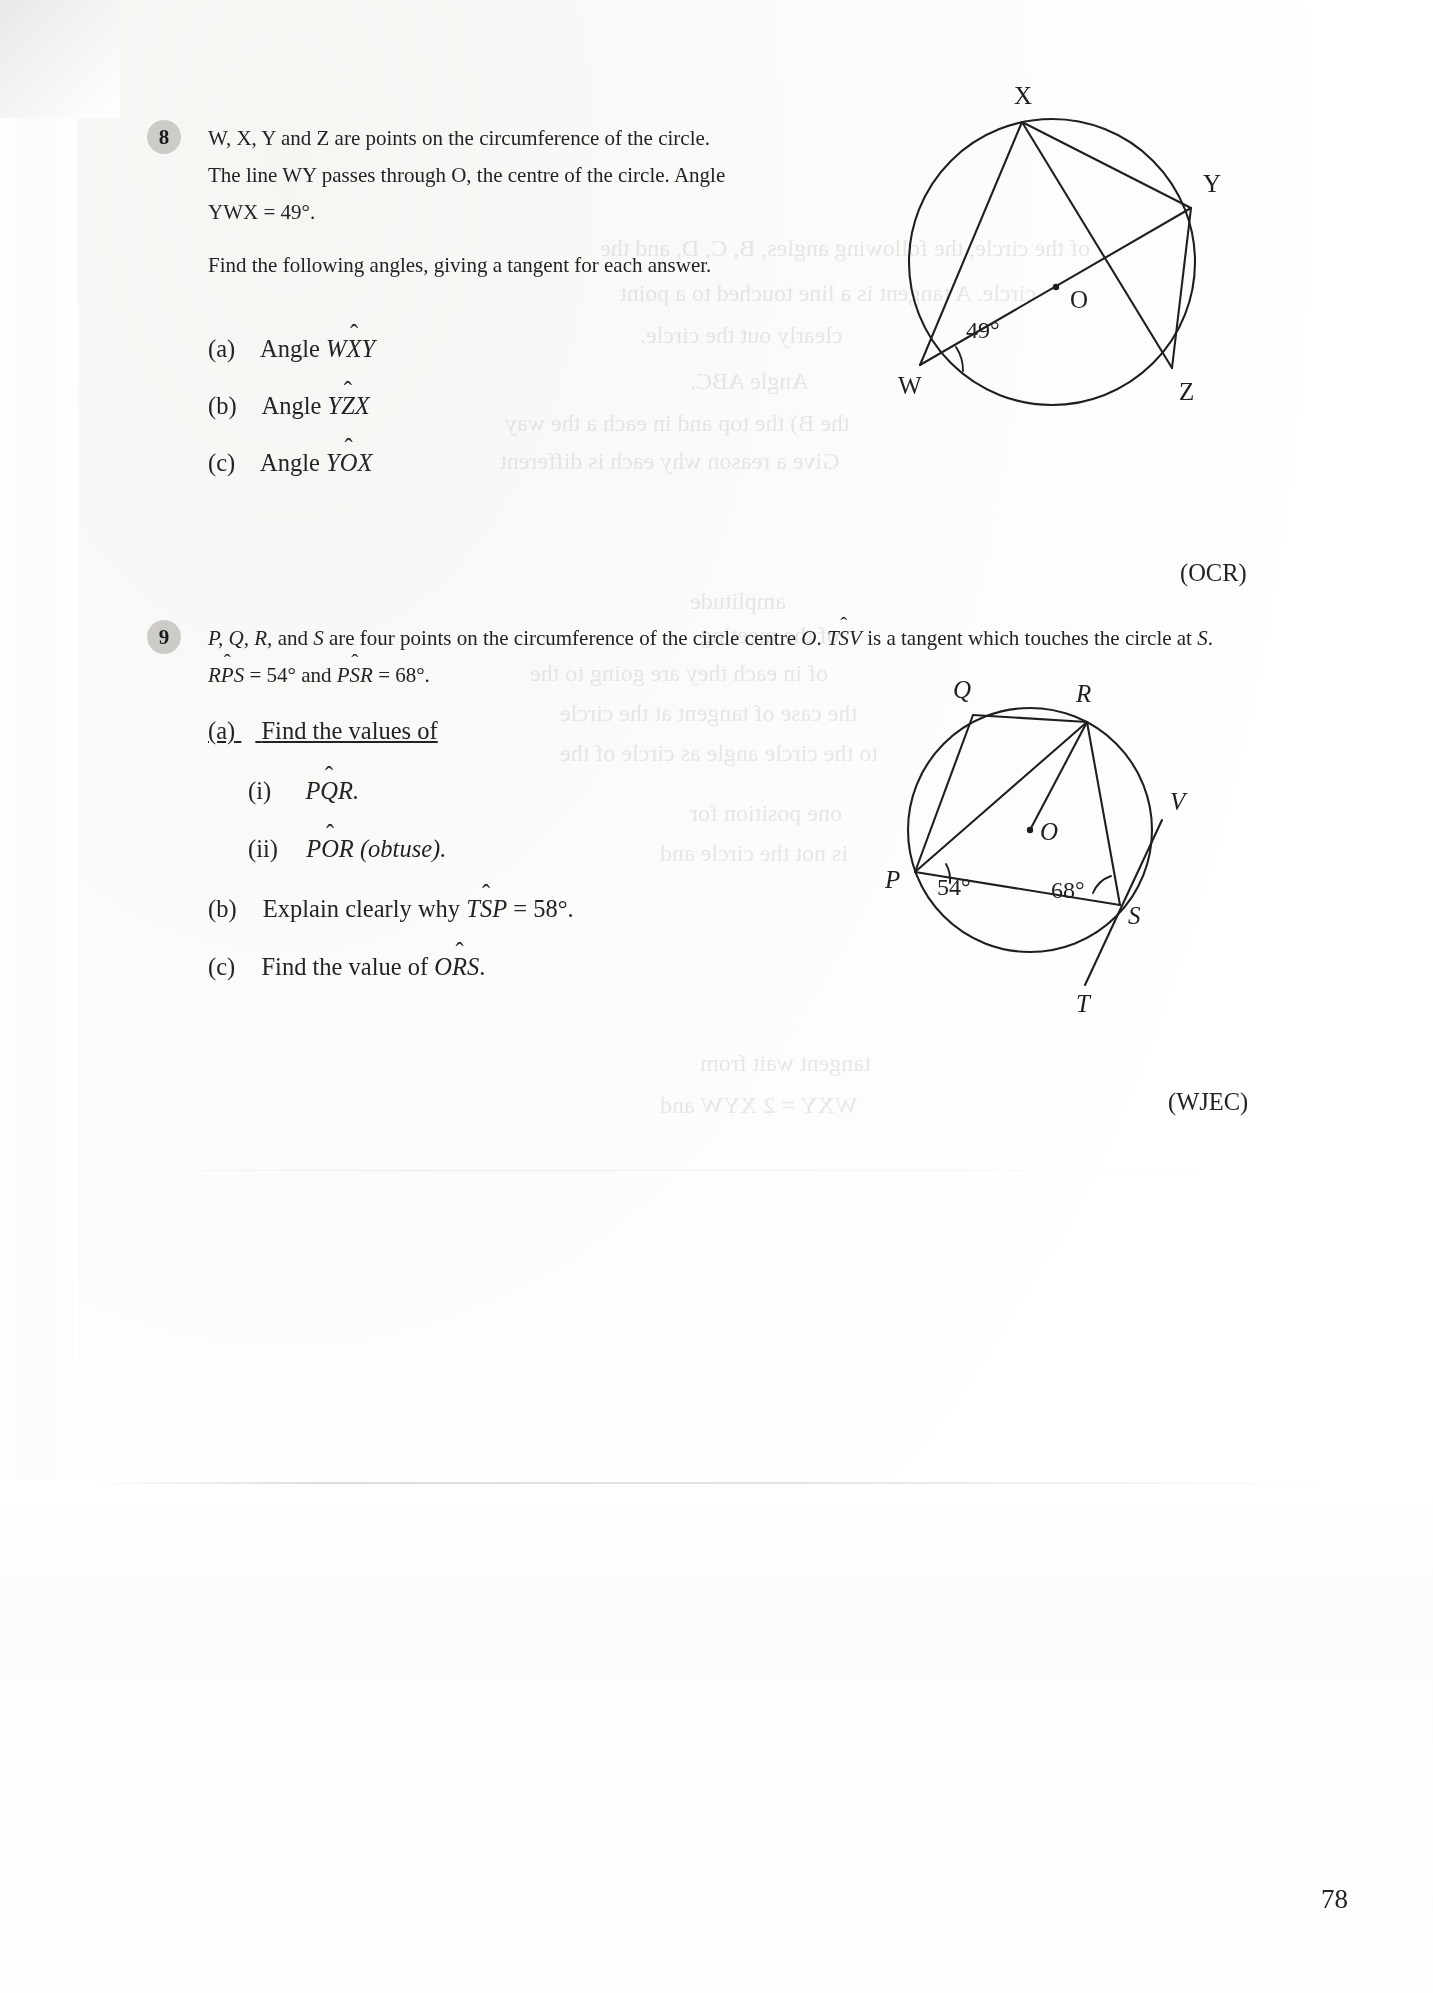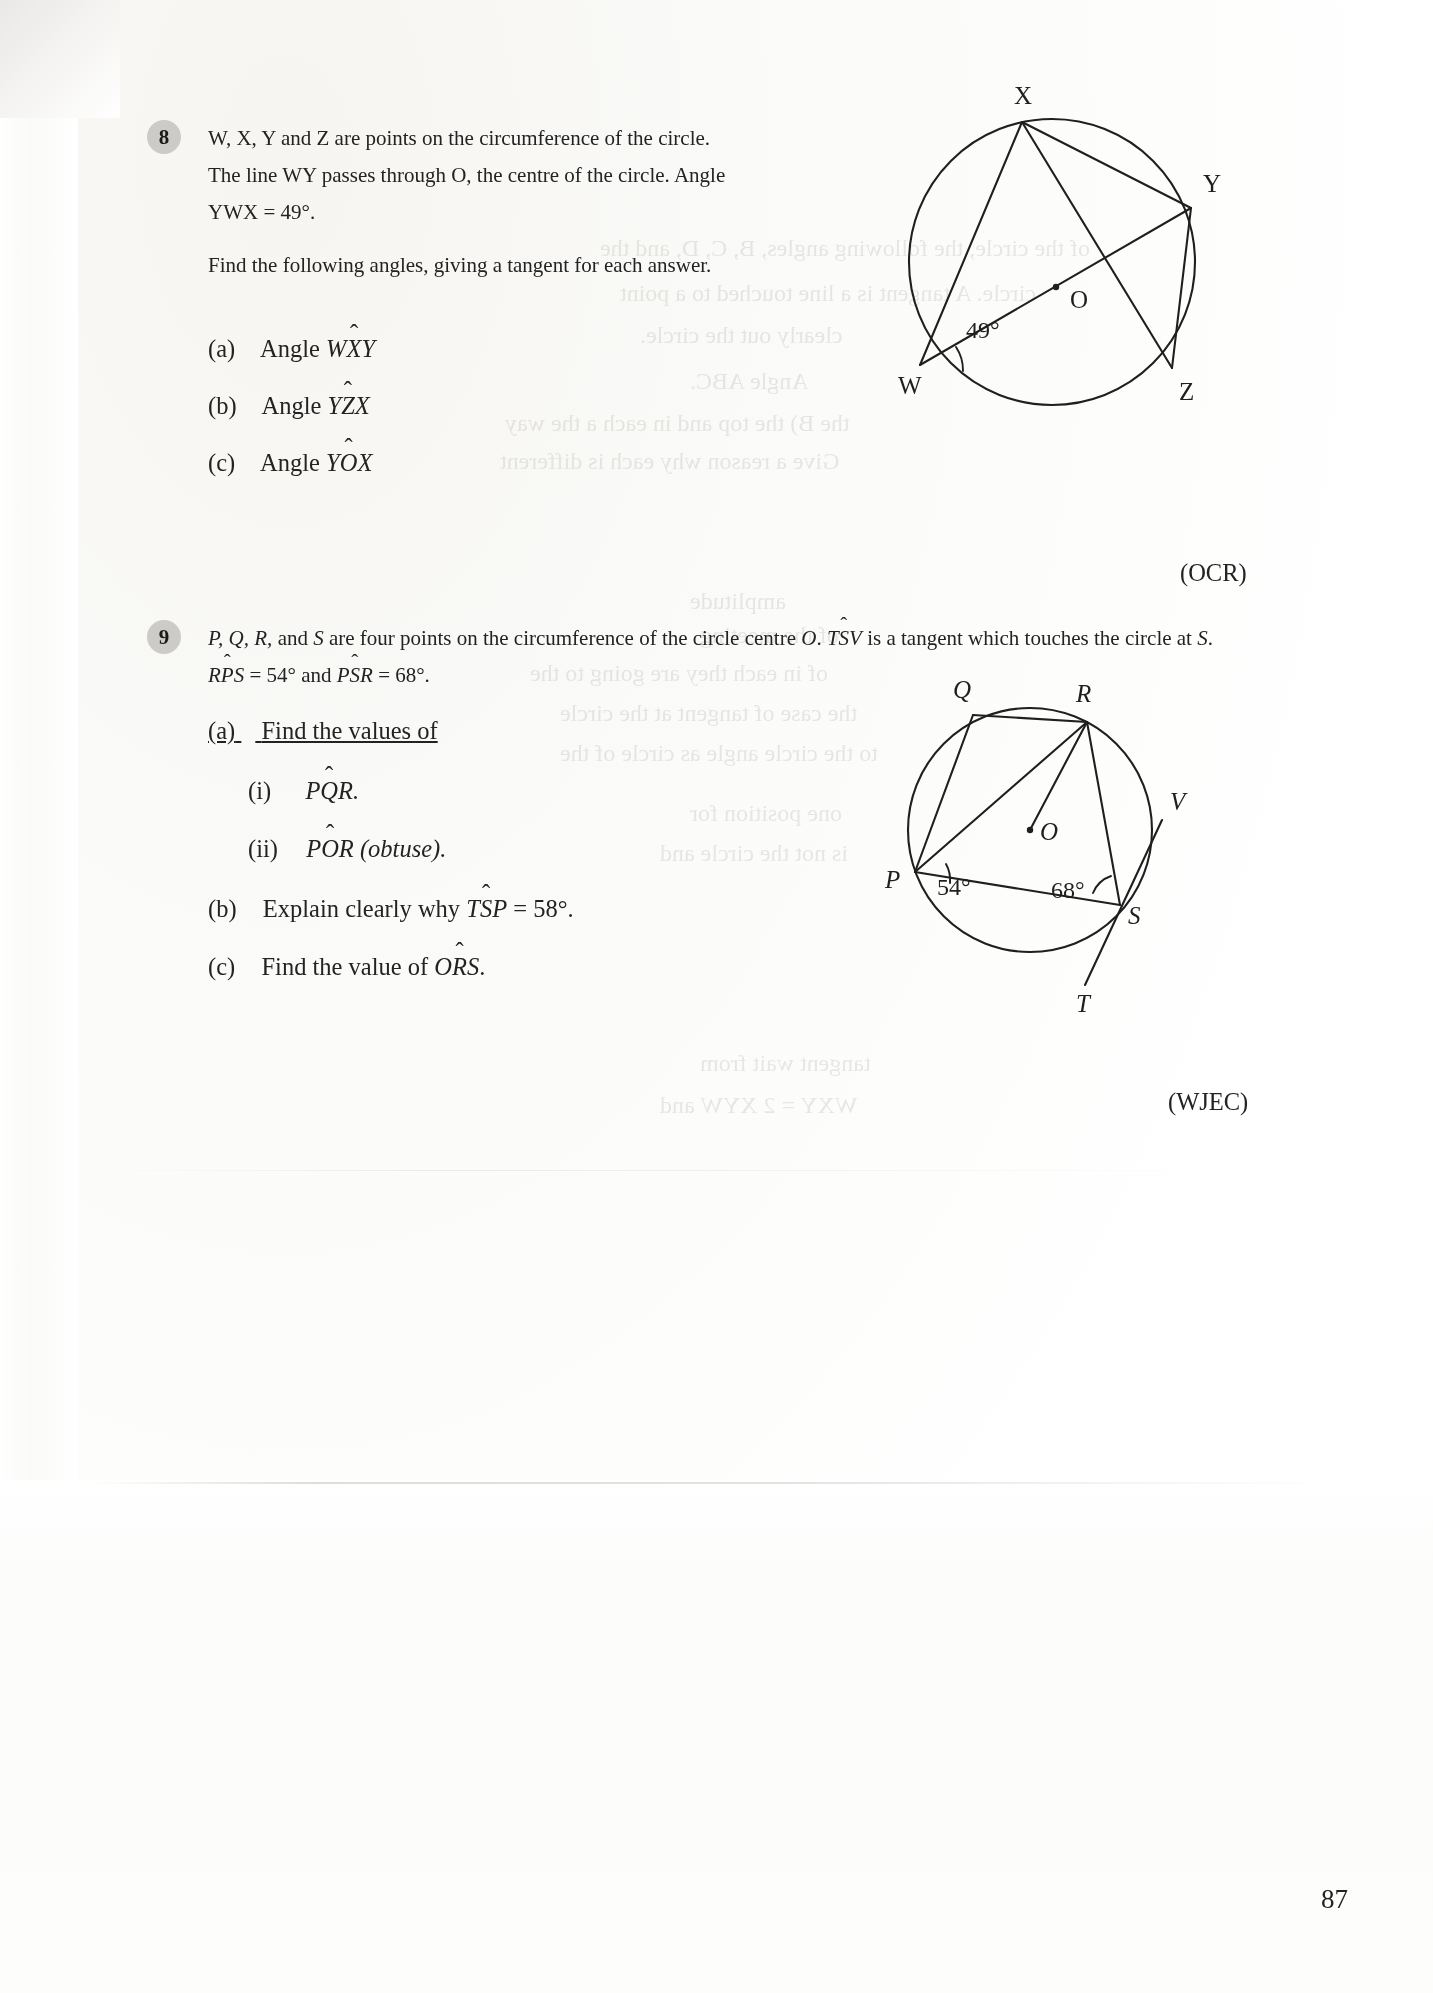--- a/index.html
+++ b/index.html
@@ -265,15 +265,15 @@
         <text class="dlabel-it" x="5" y="188">P</text>
         <text class="dlabel-it" x="248" y="224">S</text>
         <text class="dlabel-it" x="290" y="110">V</text>
         <text class="dlabel-it" x="196" y="312">T</text>
       </svg>
     </div>
 
     <div class="attrib" style="left:1168px;top:1088px;">(WJEC)</div>
   </div>
 
-  <div class="pagenum">87</div>
+  <div class="pagenum">78</div>
 
 </div>
 
 </body></html>

